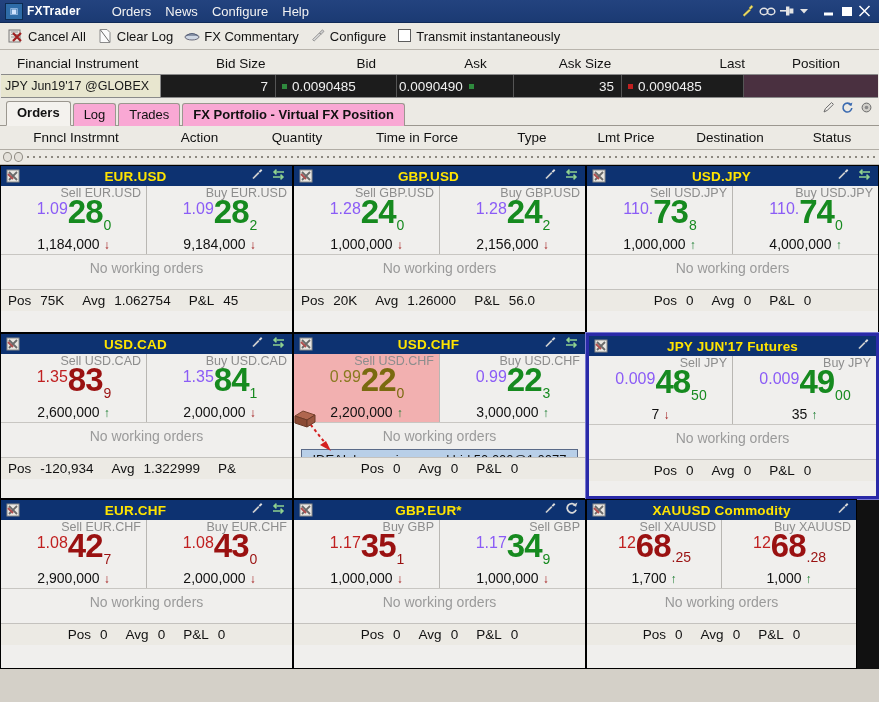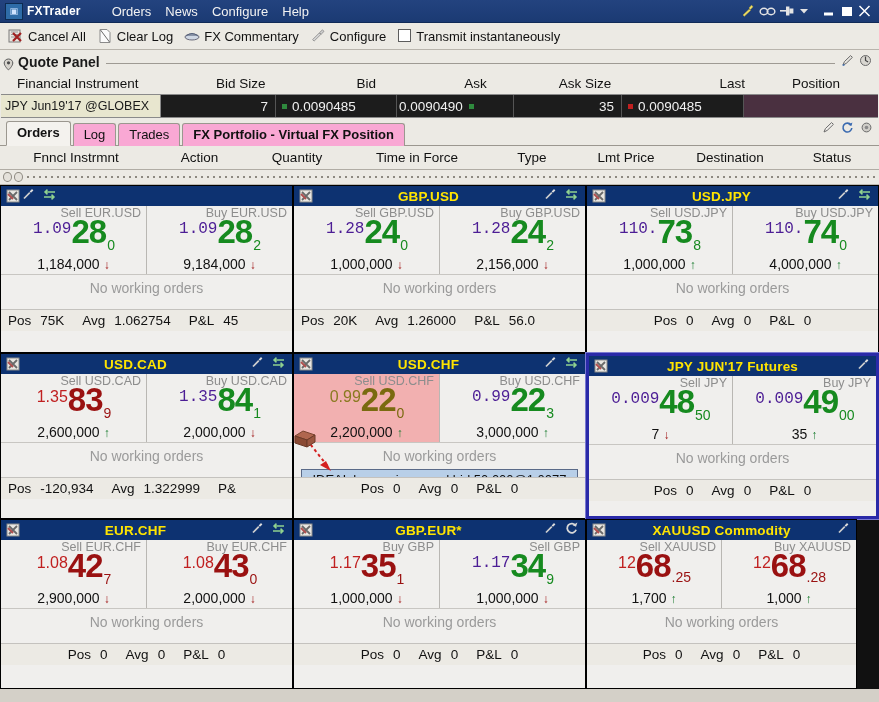--- a/index.html
+++ b/index.html
@@ -114,21 +114,21 @@
   .price .pre{font-size:16px;line-height:1;position:relative;top:5px;}
   .price .big{font-size:33px;line-height:0.95;font-weight:bold;letter-spacing:-1px;}
   .price .suf{font-size:14px;line-height:1;position:relative;top:22px;left:1px;}
   .price .suf.dotted{font-size:14px;top:20px;}
   .size{position:absolute;bottom:2px;left:0;right:0;text-align:center;font-size:14px;color:#111;white-space:nowrap;}
   .size .ar{font-size:12px;margin-left:4px;}
   .ar.up{color:#157a2b;}
   .ar.dn{color:#a01616;}
 
   .g-green{color:#168a1f;}
-  .g-green-lite{color:#4c1d95;font-family:Liberation Mono, monospace;}
+  .g-green-lite{color:#8b5cf6;}
   .g-red{color:#9a1111;}
   .g-red-lite{color:#c02020;}
   .g-olive{color:#7a6a10;}
   .g-olive-lite{color:#8a7a20;}
 
   .p-body{position:relative;height:56px;background:#f0efed;}
   .nowork{position:absolute;top:5px;left:0;right:0;text-align:center;color:#9a9a9a;font-size:14px;}
 
   .callout{position:absolute;left:7px;right:7px;top:26px;background:#b8cfe8;
      border:1px solid #5a6a88;font-size:13px;color:#111;padding:2px 5px;
@@ -243,44 +243,20 @@
       </span>
       <span>Configure</span>
     </div>
     <div class="chkwrap">
       <span class="chk"></span>
       <span>Transmit instantaneously</span>
     </div>
   </div>
 
   <div class="qp">
-    <div class="qp-head">
-      <span class="qp-bullet">
-        <svg width="11" height="13" viewBox="0 0 11 13">
-            <path d="M5.5 1 C8 1 9.8 2.8 9.8 5 C9.8 8 5.5 12 5.5 12 C5.5 12 1.2 8 1.2 5 C1.2 2.8 3 1 5.5 1 Z" fill="#d6d3cc" stroke="#5a5a5a"></path>
-            <circle cx="5.5" cy="4.8" r="1.6" fill="#4a4a4a"></circle>
-          </svg>
-      </span>
-      <span class="qp-title">Quote Panel</span>
-      <span class="qp-rule"></span>
-      <span class="qp-icons">
-        <span>
-          <svg width="13" height="13" viewBox="0 0 13 13">
-              <path d="M2 11 L3.4 7.6 L9.6 1.6 L11.4 3.4 L5.2 9.4 Z" fill="#e8e6e0" stroke="#6a6a6a"></path>
-              <path d="M1.6 11.4 L3.6 10.6" stroke="#3a6ab0" stroke-width="1.4"></path>
-            </svg>
-        </span>
-        <span>
-          <svg width="13" height="13" viewBox="0 0 13 13">
-              <circle cx="6.5" cy="6.5" r="5" fill="#d8d6d0" stroke="#6a6a6a"></circle>
-              <path d="M6.5 2.5 v4 l2.6 1.6" stroke="#444" stroke-width="1.2" fill="none"></path>
-            </svg>
-        </span>
-      </span>
-    </div>
 
     <div class="qp-cols">
       <div class="c first" style="width:178px">Financial Instrument</div>
       <div class="c" style="width:80px">Bid Size</div>
       <div class="c" style="width:110px">Bid</div>
       <div class="c" style="width:110px">Ask</div>
       <div class="c" style="width:125px">Ask Size</div>
       <div class="c" style="width:135px">Last</div>
       <div class="c" style="width:135px;text-align:center;padding-right:0">Position</div>
     </div>
@@ -359,20 +335,21 @@
       <div class="cellwrap" style="width:293px;height:168px">
         <div class="panel">
           <div class="p-head">
             <span class="phicon">
               <svg width="15" height="14" viewBox="0 0 15 14">
                   <rect x="1" y="1" width="12" height="12" fill="#e9e7e2" stroke="#8a8a8a"></rect>
                   <path d="M3 3 L11 11 M11 3 L3 11" stroke="#6a6a6a" stroke-width="1.8"></path>
                   <path d="M2 5 L7 10" stroke="#b05050" stroke-width="2"></path>
                 </svg>
             </span>
+            <span class="ptitle">EUR.USD</span>
             <span class="phtools">
               <span><svg width="14" height="13" viewBox="0 0 14 13">
                     <path d="M11 1 L8.6 3.4 L10 4.8 L12.4 2.4 Z" fill="#dcdcdc"></path>
                     <path d="M8.2 4.1 L2.4 9.9 L3.6 11.1 L9.4 5.3 Z" fill="#cfcfcf"></path>
                   </svg></span>
               <span><svg width="15" height="13" viewBox="0 0 15 13">
                     <path d="M13 4 L3 4 M5.5 1.6 L3 4 L5.5 6.4" stroke="#8fd18f" stroke-width="1.5" fill="none"></path>
                     <path d="M2 9 L12 9 M9.5 6.6 L12 9 L9.5 11.4" stroke="#8fd18f" stroke-width="1.5" fill="none"></path>
                   </svg></span>
             </span>

